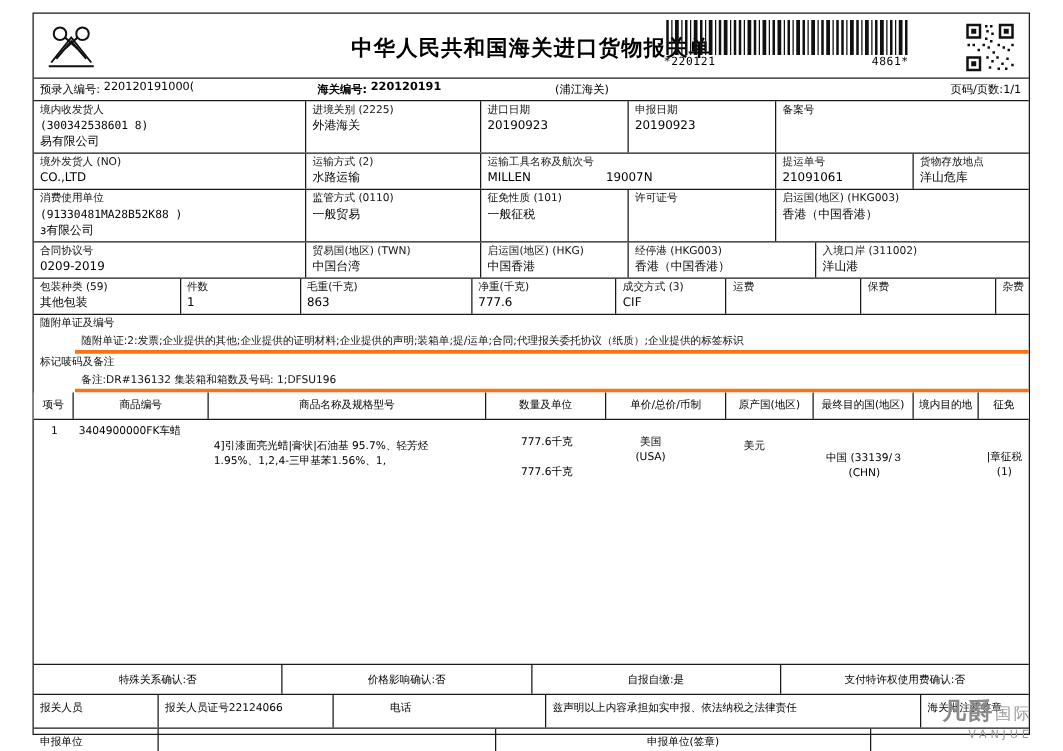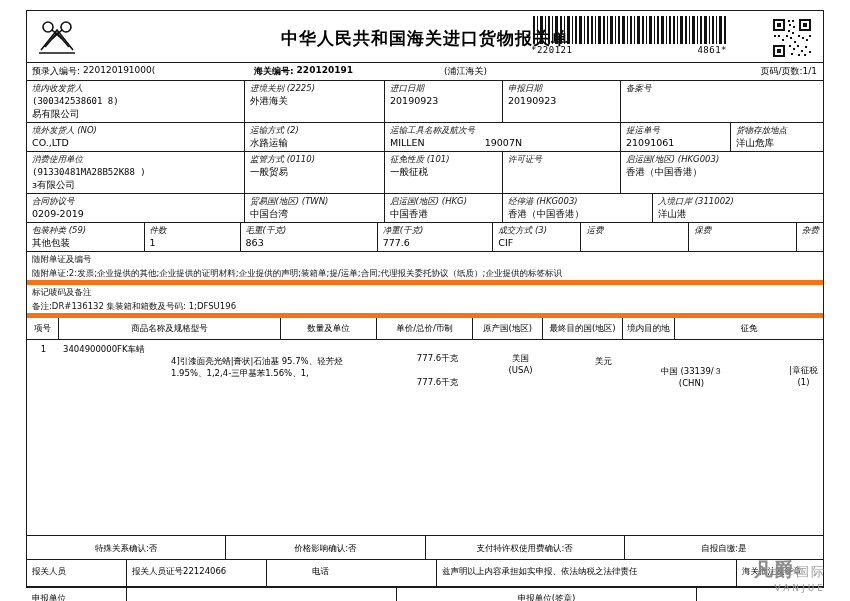--- a/index.html
+++ b/index.html
@@ -61,21 +61,20 @@
     padding: 2px 4px 2px 5px;
     border-right: 1px solid #1a1a1a;
     min-height: 27px;
   }
   .cell:last-child { border-right: none; }
   .lbl {
     font-size: 8.5px;
     color: #111;
     line-height: 11px;
     white-space: nowrap;
-    font-style: italic;
   }
   .val {
     font-size: 9.5px;
     color: #000;
     line-height: 12px;
     white-space: nowrap;
     margin-top: 1px;
   }
   .val.mono { font-family: "DejaVu Sans Mono", monospace; font-size: 9px; }
   .topinfo {
@@ -87,21 +86,21 @@
   }
   .topinfo > div { padding-left: 5px; }
   
   .noteline {
     font-size: 8.5px;
     line-height: 12px;
     padding: 1px 5px;
     white-space: nowrap;
     color: #111;
   }
-  .noteline.b { border-bottom: 5px solid #f97316; }
+  .noteline.b { border-bottom: 3px solid #f97316; margin-left: 33px; }
   
   .gt-head { display: flex; border-bottom: 1px solid #1a1a1a; background: #fff; }
   .gt-head > div {
     border-right: 1px solid #1a1a1a;
     font-size: 8.5px;
     text-align: center;
     padding: 5px 2px;
     line-height: 11px;
   }
   .gt-head > div:last-child { border-right: none; }
@@ -423,20 +422,21 @@
       <div class="noteline">随附单证及编号</div>
       <div class="noteline b">随附单证:2:发票;企业提供的其他;企业提供的证明材料;企业提供的声明;装箱单;提/运单;合同;代理报关委托协议（纸质）;企业提供的标签标识</div>
     </div>
     <div>
       <div class="noteline">标记唛码及备注</div>
       <div class="noteline b">备注:DR#136132    集装箱和箱数及号码: 1;DFSU196</div>
     </div>
 
     <div class="gt-head">
       <div style="width:32px;">项号</div>
+      <div style="width:108px;">商品编号</div>
       <div style="width:222px;">商品名称及规格型号</div>
       <div style="width:96px;">数量及单位</div>
       <div style="width:96px;">单价/总价/币制</div>
       <div style="width:70px;">原产国(地区)</div>
       <div style="width:80px;">最终目的国(地区)</div>
       <div style="width:52px;">境内目的地</div>
       <div style="flex:1;">征免</div>
     </div>
 
     <div class="gt-body">
@@ -472,22 +472,22 @@
         <div style="flex:1;" class="ctr">
           <div style="margin-top:21px;">|章征税</div>
           <div>(1)</div>
         </div>
       </div>
     </div>
 
     <div class="confirm">
       <div>特殊关系确认:否</div>
       <div>价格影响确认:否</div>
+      <div>自报自缴:是</div>
       <div>支付特许权使用费确认:否</div>
-      <div>自报自缴:是</div>
     </div>
 
     <div class="foot-row">
       <div class="foot-cell" style="width:100px;">报关人员</div>
       <div class="foot-cell" style="width:140px;">
         <span>报关人员证号</span><span>22124066</span>
       </div>
       <div class="foot-cell" style="width:130px;margin-left:40px;">
         <span>电话</span>
       </div>

